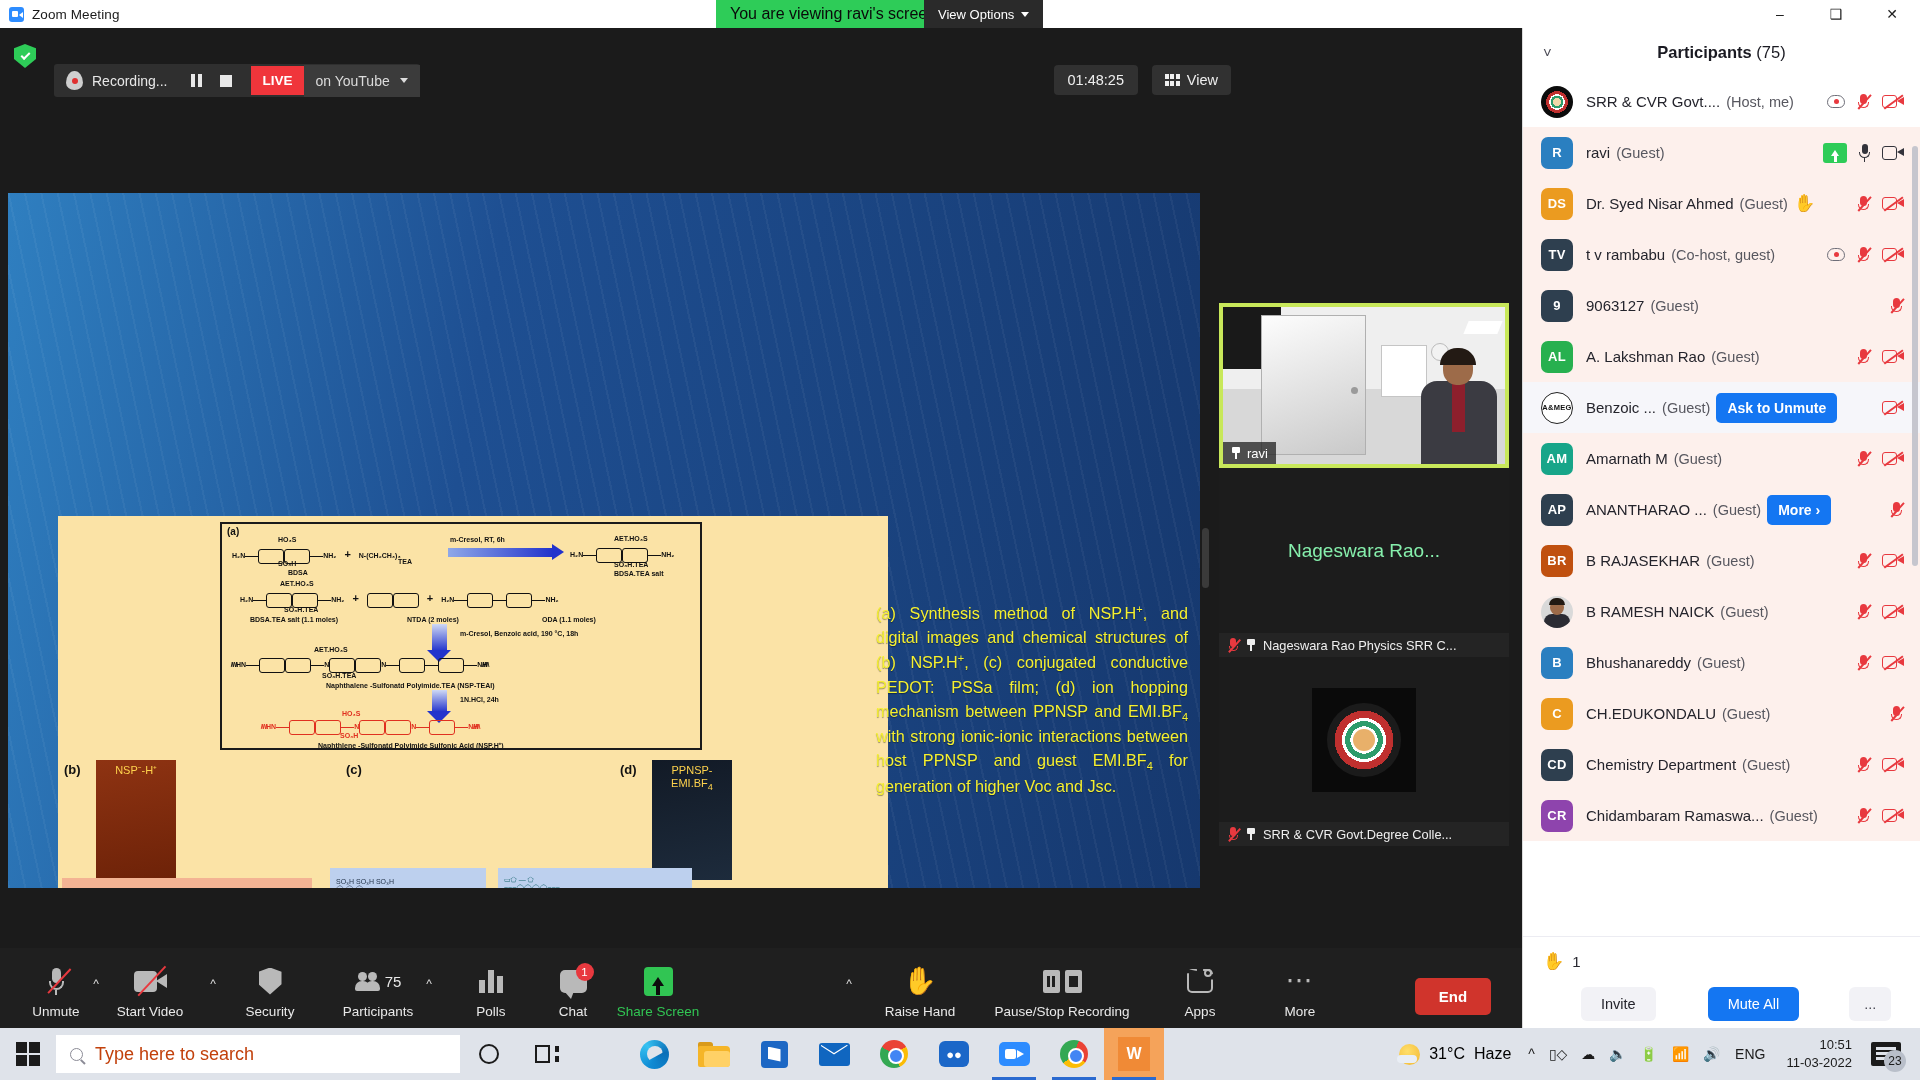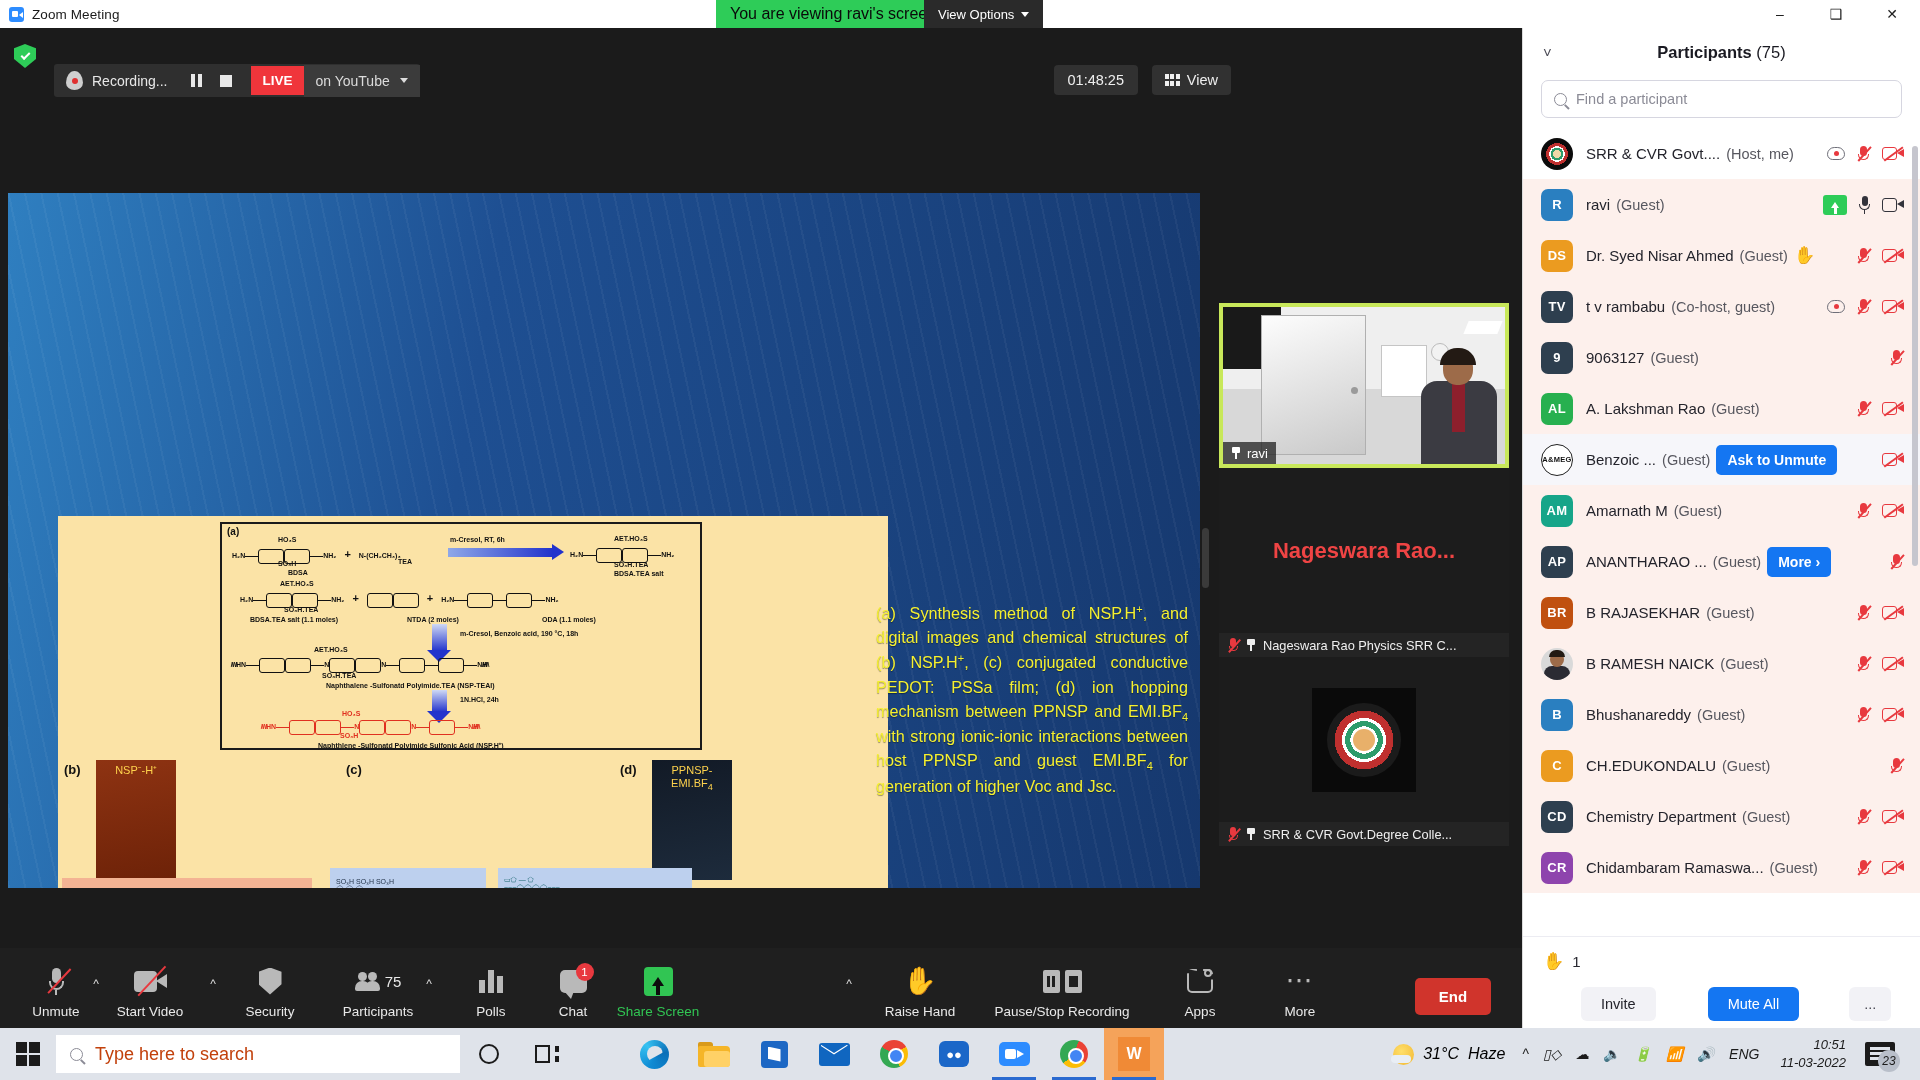--- a/index.html
+++ b/index.html
@@ -199,21 +199,21 @@
     background: rgba(25,25,25,.72); color: #fff; font-size: 13px;
   }
   .ic-pin { width: 10px; height: 12px; position: relative; flex: none; }
   .ic-pin::before { content: ""; position: absolute; left: 1px; top: 0;
     width: 8px; height: 6px; background: currentColor; border-radius: 1px; }
   .ic-pin::after { content: ""; position: absolute; left: 4px; top: 5px;
     width: 2px; height: 7px; background: currentColor; }
 
   .thumb-blank { width: 290px; height: 165px; background: #1c1c1c;
     position: relative; display: flex; align-items: center; justify-content: center; }
-  .thumb-blank .bigname { color: #ef4444; font-size: 22px; font-weight: bold; }
+  .thumb-blank .bigname { color: #86efac; font-size: 19px; font-weight: normal; }
   .thumb-row {
     width: 290px; height: 24px; background: #242424; display: flex; align-items: center;
     gap: 7px; padding: 0 8px; color: #efefef; font-size: 12.8px; white-space: nowrap;
   }
   .ic-micoff { width: 12px; height: 15px; position: relative; flex: none; }
   .ic-micoff .b { position: absolute; left: 3px; top: 0; width: 6px; height: 9px;
     border-radius: 3px; background: #e8393f; }
   .ic-micoff .s { position: absolute; left: 1.5px; top: 8px; width: 9px; height: 5px;
     border: 1.6px solid #e8393f; border-top: none; border-radius: 0 0 5px 5px; }
   .ic-micoff .sl { position: absolute; left: -1px; top: 7px; width: 17px; height: 1.8px;
@@ -460,21 +460,21 @@
     border-left: 7px solid #fff; }
   .chrome2 { width: 28px; height: 28px; border-radius: 50%;
     background: conic-gradient(from 20deg,#ea4335 0 30%,#fbbc05 30% 58%,#34a853 58% 100%);
     position: relative; }
   .chrome2::after { content: ""; position: absolute; left: 8px; top: 8px; width: 12px; height: 12px;
     border-radius: 50%; background: #4285f4; border: 2px solid #fff; }
   .wps { width: 32px; height: 34px; background: #f08a36; position: relative;
     display: flex; align-items: center; justify-content: center;
     color: #fff; font-size: 16px; font-weight: bold; }
 
-  .tray { margin-left: auto; display: flex; align-items: center; gap: 0; padding-right: 18px; font-style: italic; }
+  .tray { margin-left: auto; display: flex; align-items: center; gap: 0; padding-right: 12px; }
   .tray-item { height: 52px; display: flex; align-items: center;
     justify-content: center; color: #1b1b1b; font-size: 14px; padding: 0 7px; }
   .weather { display: flex; align-items: center; gap: 9px; padding: 0 10px 0 6px; }
   .sun { width: 21px; height: 21px; border-radius: 50%;
     background: radial-gradient(circle at 40% 35%,#ffdf6b,#f2b731); position: relative; }
   .sun::after { content: ""; position: absolute; left: -2px; bottom: 2px; width: 20px; height: 8px;
     background: #e9eef5; border-radius: 6px; }
   .clock { display: flex; flex-direction: column; align-items: flex-end;
     font-size: 13px; color: #1b1b1b; line-height: 1.35; padding: 0 12px 0 14px; }
   .notif { width: 30px; height: 24px; position: relative; text-align: center; }
@@ -818,24 +818,20 @@
 
   <div class="panel">
     <div class="panel-head">
       <span class="panel-chev">˅</span>
       <span class="panel-title">
         <b>Participants</b>
         <span>(75)</span>
       </span>
     </div>
 
-    <div class="search-wrap">
-      <span class="ic-search"></span>
-      <span class="search-ph">Find a participant</span>
-    </div>
 
     <div class="plist" id="plist">
         <div class="prow white">
           <div class="avatar crest"></div>
           <div class="pname">
             <span>SRR &amp; CVR Govt....</span>
             <span class="role">(Host, me)</span>
           </div>
           <div class="picons">
             <span class="ic-cloudrec">

